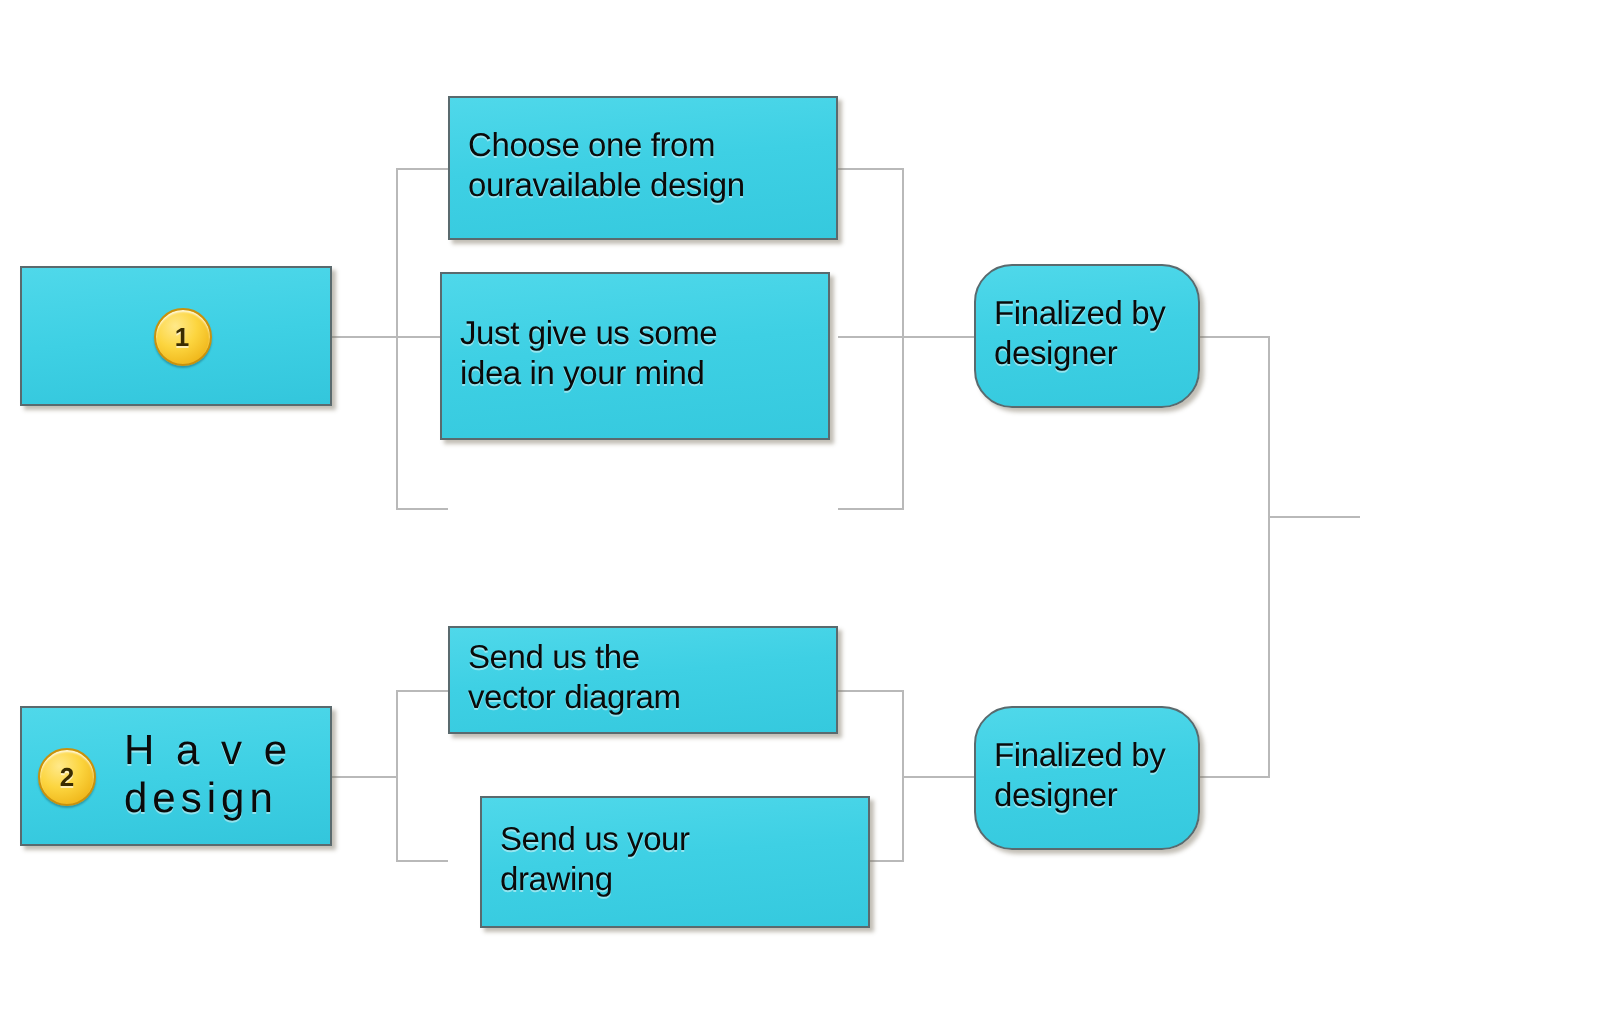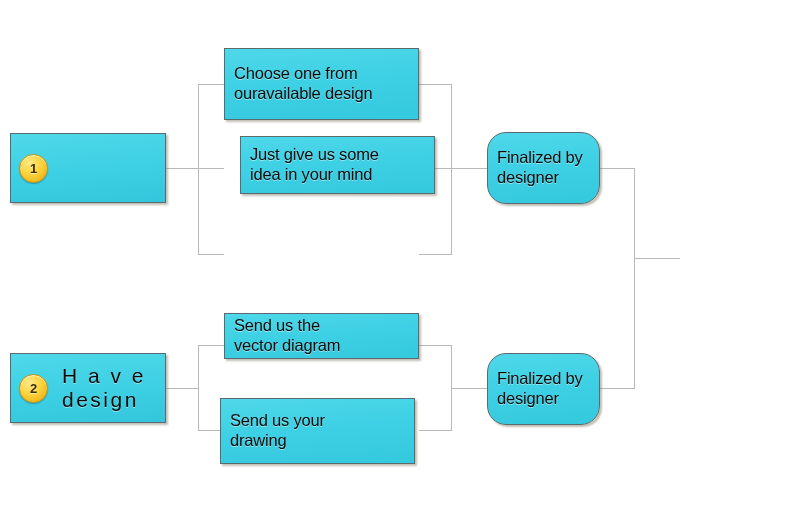--- a/index.html
+++ b/index.html
@@ -28,20 +28,21 @@
 
   
   .node {
     position: absolute;
     box-sizing: border-box;
     display: flex;
     align-items: center;
     border: 1px solid #5a6a6e;
     box-shadow: 2px 2px 2px rgba(120,110,90,0.45);
     background: linear-gradient(175deg, #4fd8ea 0%, #3ed0e4 45%, #35c9de 100%);
+    justify-content: center;
   }
   .node .txt {
     display: block;
     width: 100%;
     color: #0a0a0a;
     font-size: 17px;
     line-height: 1.12;
     letter-spacing: -0.2px;
     text-shadow: 0 1px 0 rgba(255,255,255,0.45);
     white-space: pre-line;
@@ -144,32 +145,32 @@
     <span class="badge">2</span>
     <span class="txt">H a v e
 design</span>
   </div>
 
   <div class="node opt" style="left:224px; top:48px; width:195px; height:72px;">
     <span class="txt">Choose one from
 ouravailable design</span>
   </div>
 
-  <div class="node opt" style="left:240px; top:136px; width:195px; height:58px;">
+  <div class="node opt" style="left:220px; top:136px; width:195px; height:84px;">
     <span class="txt">Just give us some
 idea in your mind</span>
   </div>
 
 
-  <div class="node opt justify" style="left:224px; top:313px; width:195px; height:46px;">
+  <div class="node opt justify" style="left:224px; top:313px; width:195px; height:54px;">
     <span class="txt">Send  us   the
 vector diagram</span>
   </div>
 
-  <div class="node opt" style="left:220px; top:398px; width:195px; height:66px;">
+  <div class="node opt" style="left:240px; top:398px; width:195px; height:66px;">
     <span class="txt">Send us your
 drawing</span>
   </div>
 
   <div class="node stage" style="left:487px; top:132px; width:113px; height:72px;">
     <span class="txt">Finalized by
 designer</span>
   </div>
 
   <div class="node stage" style="left:487px; top:353px; width:113px; height:72px;">

